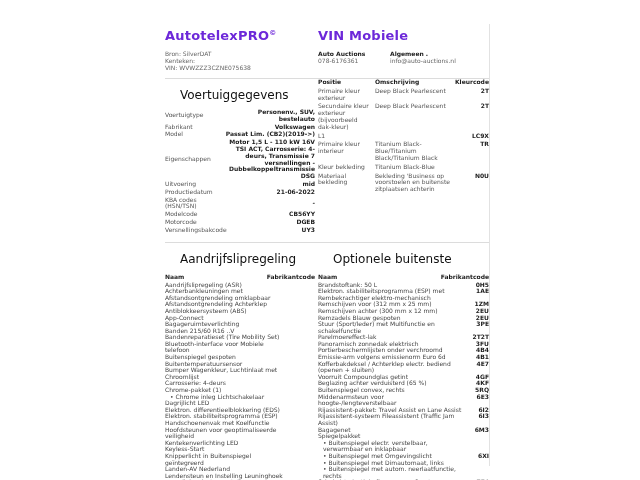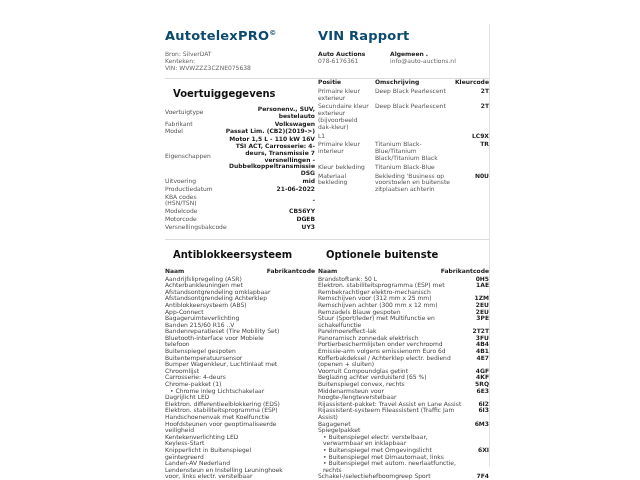--- a/index.html
+++ b/index.html
@@ -5,27 +5,27 @@
   html,body{margin:0;padding:0;}
   body{
     width:640px;height:480px;overflow:hidden;background:#ffffff;
     font-family:"DejaVu Sans","Liberation Sans",sans-serif;
     color:#3a3a3a;-webkit-font-smoothing:antialiased;
   }
   .doc{position:absolute;left:165px;top:28px;width:324px;}
   .vline{position:absolute;left:489px;top:24px;width:1px;height:442px;background:#e2e2e2;}
   .hr{height:1px;background:#dcdcdc;margin:7px 0 0 0;}
   .header{display:grid;grid-template-columns:153px 171px;}
-  .brand{font-size:13px;font-weight:bold;color:#0c4a6e;letter-spacing:.2px;}
+  .brand{font-size:13px;font-weight:bold;color:#6d28d9;letter-spacing:.2px;}
   .brand sup{font-size:7px;}
   .meta{margin-top:7px;font-size:6px;line-height:7px;color:#666;}
   .contact{margin-top:7px;display:grid;grid-template-columns:72px 1fr;font-size:6px;line-height:7px;color:#666;}
   .b{font-weight:bold;color:#222;}
   .cols{display:grid;grid-template-columns:153px 171px;align-items:start;}
-  .stitle{font-size:10px;font-weight:bold;color:#111;margin:9px 0 7px 8px;}
+  .stitle{font-size:12px;font-weight:normal;color:#111;margin:9px 0 7px 15px;}
   
   .vrow{display:flex;align-items:center;font-size:6px;line-height:6.8px;margin-bottom:1px;}
   .vlabel{width:58px;color:#555;flex:none;}
   .vvalue{flex:1;text-align:right;font-weight:bold;color:#1c1c1c;}
   
   .ctable{display:grid;grid-template-columns:54px 76px 1fr;column-gap:3px;row-gap:2px;font-size:6px;line-height:6.8px;}
   .chead{font-weight:bold;color:#1c1c1c;}
   .chead.r{text-align:right;}
   .crow{display:contents;}
   .cpos{color:#555;}
@@ -51,21 +51,21 @@
   <div class="header">
     <div class="col-left">
       <div class="brand"><span>AutotelexPRO</span><sup>©</sup></div>
       <div class="meta">
         <div>Bron: SilverDAT</div>
         <div>Kenteken:</div>
         <div>VIN: WVWZZZ3CZNE075638</div>
       </div>
     </div>
     <div>
-      <div class="brand">VIN Rapport</div>
+      <div class="brand">VIN Mobiele</div>
       <div class="contact">
         <div>
           <div class="b">Auto Auctions</div>
           <div>078-6176361</div>
         </div>
         <div>
           <div class="b">Algemeen .</div>
           <div>info@auto-auctions.nl</div>
         </div>
       </div>
@@ -172,21 +172,21 @@
             <div class="ccode">N0U</div>
           </div>
         </div>
     </div>
   </div>
 
   <div class="hr"></div>
 
   <div class="cols">
     <div class="col-left">
-      <div class="stitle">Antiblokkeersysteem</div>
+      <div class="stitle">Aandrijfslipregeling</div>
       <div class="ehead">
         <div class="n">Naam</div>
         <div>Fabrikantcode</div>
       </div>
       <div>
 
           <div class="erow">
             <div class="ename">Aandrijfslipregeling (ASR)</div>
             <div class="ecode"></div>
           </div>

